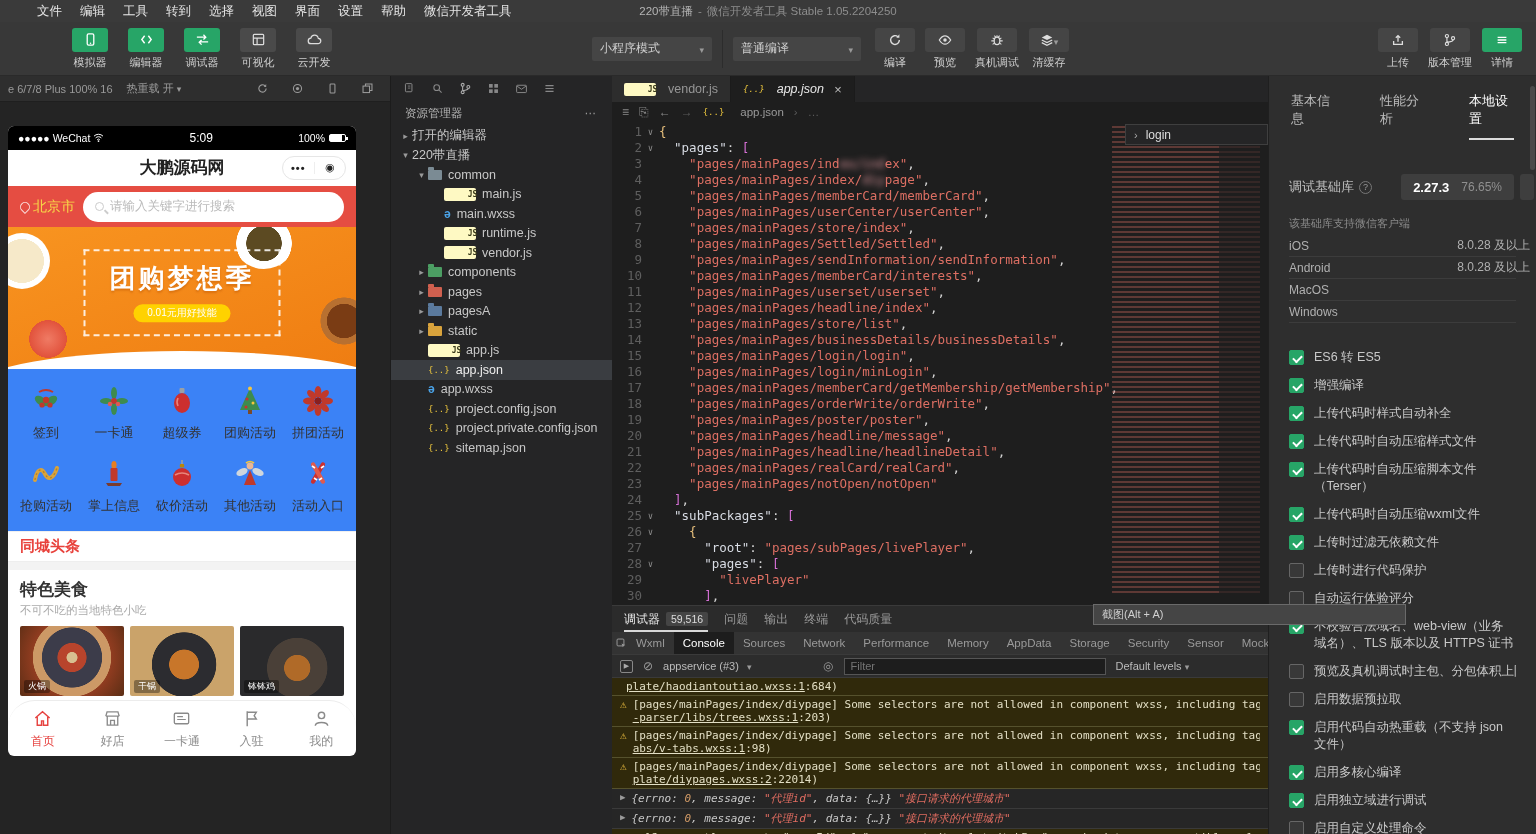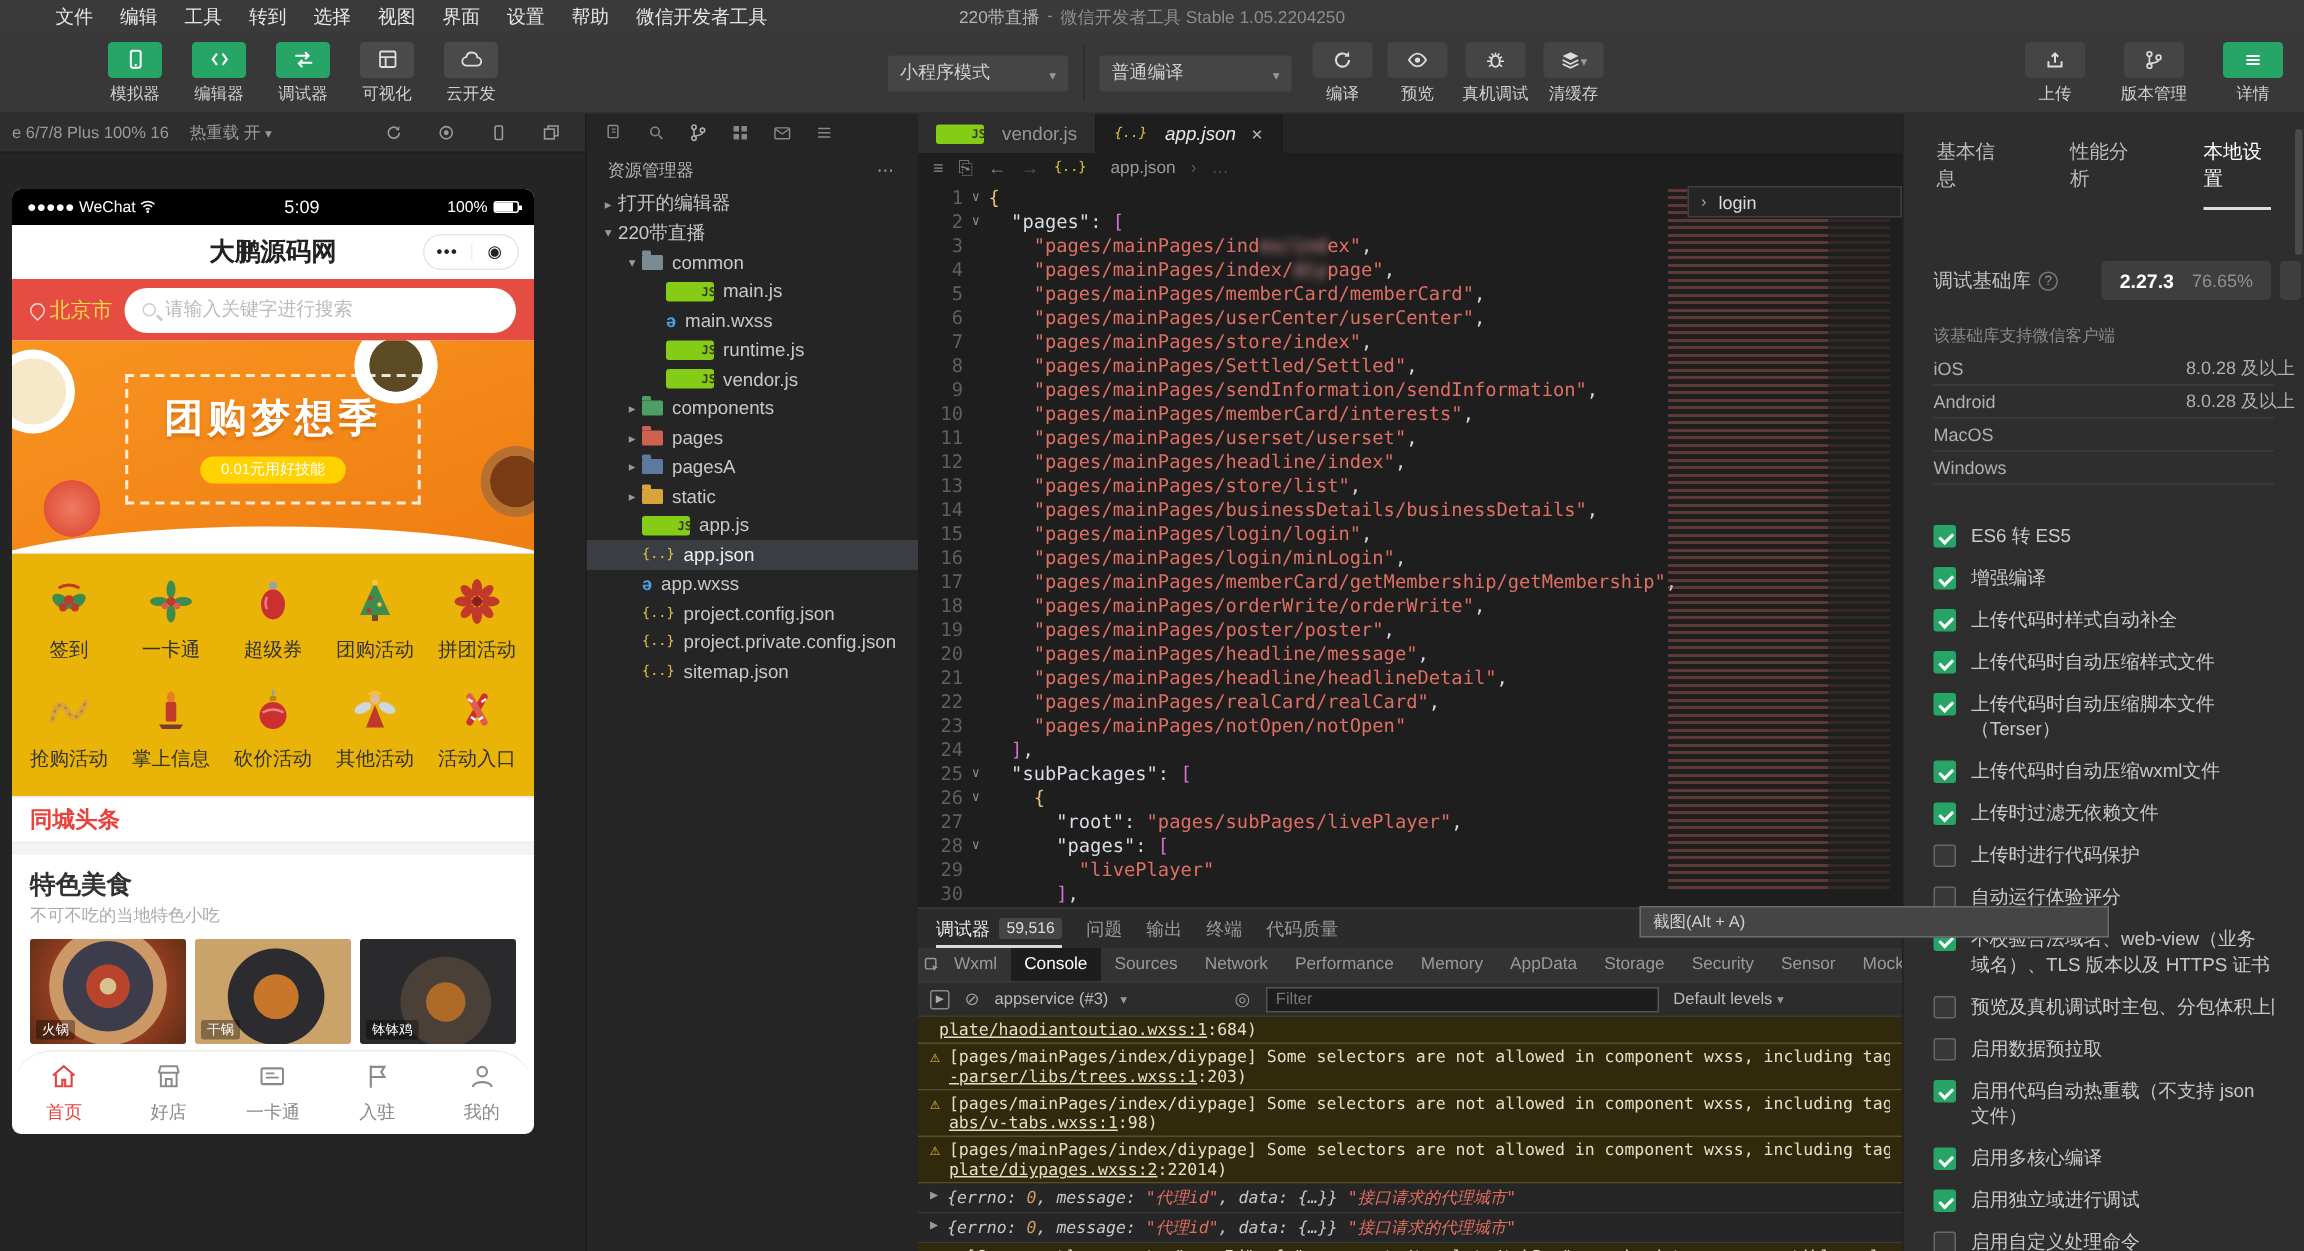--- a/index.html
+++ b/index.html
@@ -22,21 +22,21 @@
   .tbi svg{ width:15px; height:15px; }
   .tb-sel{ width:120px; height:24px; background:#454545; border-radius:2px; display:flex; align-items:center; justify-content:space-between; padding:0 8px; font-size:12px; color:#cfcfcf; margin-left:254px; cursor:pointer; }
   .tb-sel.c2{ margin-left:22px; width:128px; }
   .caret::after{ content:"▾"; font-size:9px; color:#9a9a9a; }
   .vdiv{ width:1px; height:38px; background:#2c2c2c; margin:0 10px; }
   .tb-actions{ display:flex; gap:10px; margin-left:14px; }
   .abtn{ text-align:center; cursor:pointer; }
   .abtn .ai{ width:40px; height:24px; border-radius:3px; background:#454545; display:flex; align-items:center; justify-content:center; margin:0 auto; }
   .abtn .ai svg{ width:14px; height:14px; }
   .abtn .tbl{ display:block; font-size:11px; color:#cfcfcf; margin-top:3px; }
-  .tb-right{ margin-left:auto; display:flex; gap:24px; margin-right:14px; }
+  .tb-right{ margin-left:auto; display:flex; gap:10px; margin-right:14px; }
   .tb-right .abtn.green .ai{ background:#27a567; }
 
   
   .sim-col{ position:absolute; left:0; top:76px; width:390px; height:758px; background:#242424; }
   .sim-toolbar{ height:26px; background:#2e2e2e; border-bottom:1px solid #1f1f1f; display:flex; align-items:center; font-size:11px; color:#9a9a9a; padding:0 8px; gap:14px; }
   .sim-toolbar .dev{ white-space:nowrap; overflow:hidden; max-width:150px; }
   .sim-ticons{ margin-left:auto; display:flex; gap:22px; margin-right:8px; }
   .sim-ticons svg{ width:13px; height:13px; }
 
   
@@ -59,21 +59,21 @@
   .p-banner{ height:142px; background:linear-gradient(160deg,#f89420,#ef7d12); position:relative; overflow:hidden; }
   .p-banner .bx{ position:absolute; left:50%; top:50%; transform:translate(-50%,-56%); border:2px dashed rgba(255,255,255,.85); padding:10px 24px 12px; text-align:center; }
   .p-banner .bt{ font-size:26px; font-weight:bold; color:#fff; letter-spacing:3px; text-shadow:0 2px 2px rgba(180,80,0,.4); white-space:nowrap; }
   .p-banner .bp{ display:inline-block; margin-top:8px; background:#ffd200; color:#fff; font-size:10px; padding:2px 14px; border-radius:9px; }
   .p-banner .curve{ position:absolute; left:-10%; bottom:-18px; width:120%; height:36px; background:#fff; border-radius:50% 50% 0 0 / 100% 100% 0 0; }
   .deco{ position:absolute; border-radius:50%; }
   .d1{ width:56px; height:56px; left:-14px; top:6px; background:radial-gradient(circle at 50% 50%, #f6e9c9 55%, #fff 56%); }
   .d2{ width:64px; height:64px; right:60px; top:-22px; background:radial-gradient(circle at 50% 60%, #5c4a22 35%, #fff 36% 55%, transparent 56%); }
   .d3{ width:60px; height:60px; right:-18px; bottom:18px; background:radial-gradient(circle at 50% 50%, #7a3c14 40%, #b87030 41% 55%, transparent 56%); }
   .d4{ width:44px; height:44px; left:18px; bottom:8px; background:radial-gradient(circle at 50% 50%, #e77, #d44 60%, transparent 61%); opacity:.8; }
-  .p-grid{ background:#eab308; padding:10px 4px 6px; display:flex; flex-wrap:wrap;font-family:Liberation Mono, monospace; }
+  .p-grid{ background:#3b82f6; padding:10px 4px 6px; display:flex; flex-wrap:wrap;font-family:Liberation Mono, monospace; }
   .g-item{ width:20%; text-align:center; padding:6px 0 10px; }
   .g-item svg{ width:32px; height:32px; }
   .g-item .gl{ display:block; font-size:13px; color:#333; margin-top:2px; }
   .p-headline{ background:#fff; border-top:1px solid #f0f0f0; border-bottom:1px solid #eee; height:32px; display:flex; align-items:center; padding-left:12px; }
   .p-headline span{ color:#e8423c; font-size:15px; font-weight:bold; }
   .p-gap{ height:8px; background:#f3f3f3; }
   .p-food{ background:#fff; padding:8px 12px 4px; flex:1; }
   .pf-t{ font-size:17px; color:#333; font-weight:bold; }
   .pf-s{ font-size:11.5px; color:#aaa; margin-top:2px; }
   .pf-imgs{ display:flex; gap:6px; margin-top:8px; }
@@ -95,21 +95,21 @@
   .exp-head{ height:26px; display:flex; align-items:center; padding:0 14px; font-size:11.5px; color:#b4b4b4; }
   .exp-head .dots{ margin-left:auto; letter-spacing:2px; color:#9a9a9a; }
   .tree{ font-size:12.5px; color:#c8c8c8; }
   .trow{ height:19.5px; display:flex; align-items:center; cursor:pointer; white-space:nowrap; }
   .trow.selected{ background:#3a3d41; color:#eee; }
   .t-arrow{ width:13px; font-size:9px; color:#9a9a9a; text-align:center; flex:none; }
   .fo{ width:14px; height:10px; border-radius:1px; position:relative; margin-right:6px; flex:none; background:#7b8b94; }
   .fo::before{ content:""; position:absolute; top:-3px; left:0; width:6px; height:3px; background:inherit; border-radius:1px 1px 0 0; }
   .fo.folder-green{ background:#4c9e63; } .fo.folder-red{ background:#d0604f; }
   .fo.folder-blue{ background:#5b7a9d; } .fo.folder-yellow{ background:#d9a33c; }
-  .fic-js{ width:32px; height:13px; background:#84cc16; color:#3a3a1a; font-size:8px; font-weight:bold; border-radius:2px; display:flex; align-items:center; justify-content:center; margin-right:6px; flex:none; font-family:"DejaVu Sans Mono",monospace;padding-left:25px; }
+  .fic-js{ width:32px; height:13px; background:#fef9c3; color:#3a3a1a; font-size:8px; font-weight:bold; border-radius:2px; display:flex; align-items:center; justify-content:center; margin-right:6px; flex:none; font-family:"DejaVu Sans Mono",monospace;padding-left:25px; }
   .fic-json{ color:#e8c33d; font-size:9px; margin-right:6px; flex:none; font-family:"DejaVu Sans Mono",monospace; }
   .fic-wxss{ color:#4aa3e8; font-size:12px; font-weight:bold; margin-right:6px; flex:none; }
 
   
   .editor{ position:absolute; left:612px; top:76px; width:656px; height:529px; background:#1e1e1e; }
   .etabs{ height:26px; background:#252526; display:flex; }
   .etab{ display:flex; align-items:center; gap:6px; padding:0 12px; font-size:12.5px; color:#969696; background:#2d2d2d; border-right:1px solid #1b1b1b; cursor:pointer; }
   .etab.active{ background:#1e1e1e; color:#e8e8e8; font-style:italic; }
   .etab .x{ color:#bbb; font-size:13px; margin-left:4px; }
   .crumb{ height:20px; display:flex; align-items:center; gap:10px; padding:0 10px; font-size:11.5px; color:#9a9a9a; }

